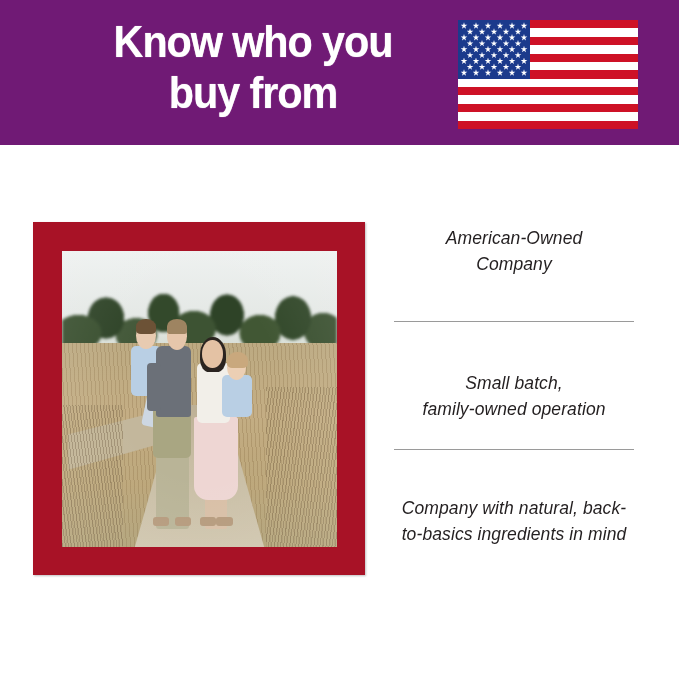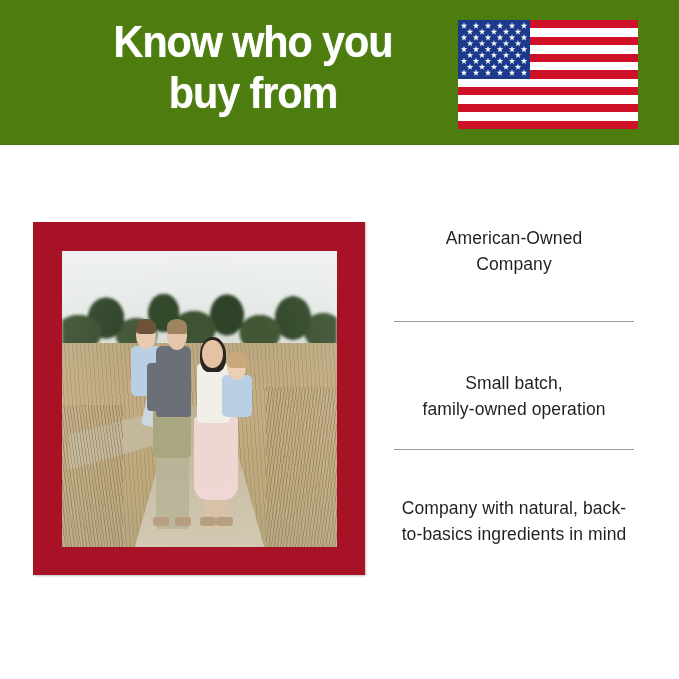--- a/index.html
+++ b/index.html
@@ -15,21 +15,21 @@
     font-family: "Liberation Sans", sans-serif;
   }
 
   
   .header-banner {
     position: absolute;
     left: 0;
     top: 0;
     width: 679px;
     height: 145px;
-    background: #4d7c0f;
+    background: #701a75;
   }
 
   .header-title {
     position: absolute;
     left: 58px;
     top: 16px;
     width: 390px;
     text-align: center;
     color: #ffffff;
     font-family: "Liberation Sans", sans-serif;
@@ -88,20 +88,21 @@
   }
 
   
   .content {
     position: absolute;
     left: 0;
     top: 145px;
     width: 679px;
     height: 534px;
     background: #ffffff;
+    font-style: italic;
   }
 
   
   .photo-frame {
     position: absolute;
     left: 33px;
     top: 77px;               
     width: 332px;
     height: 353px;
     background: #A81226;

